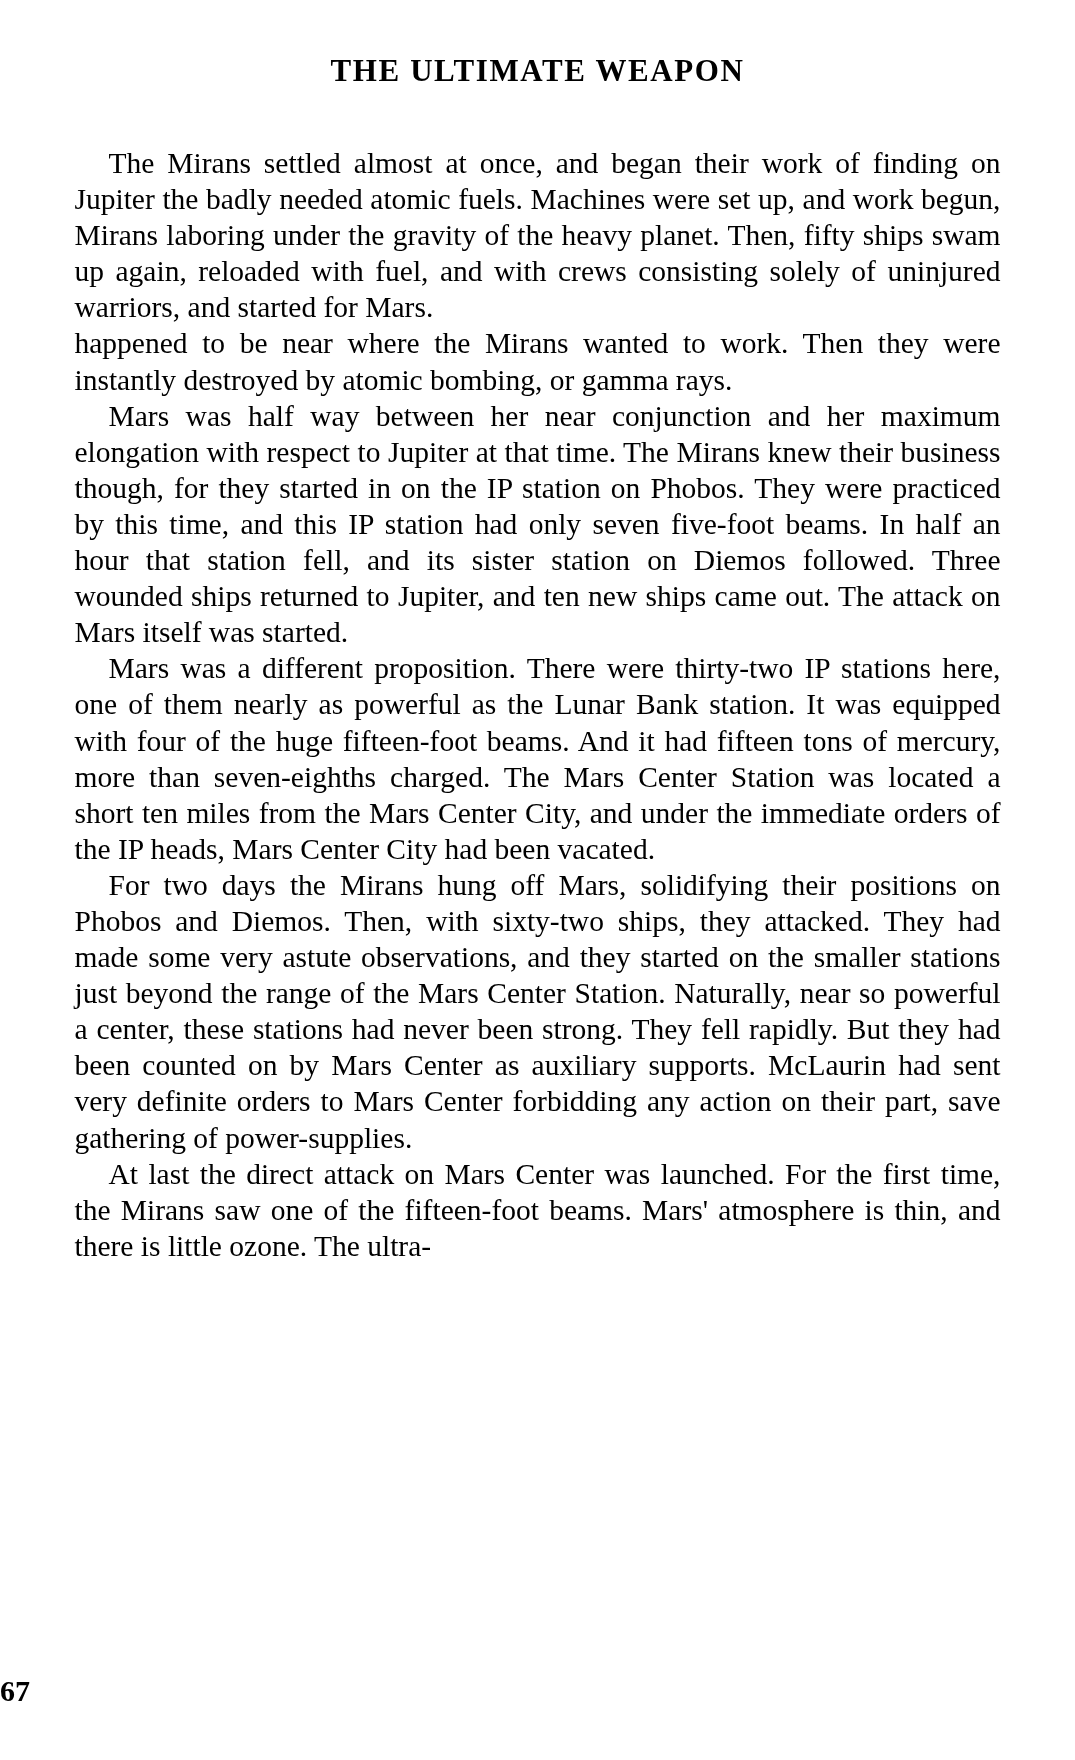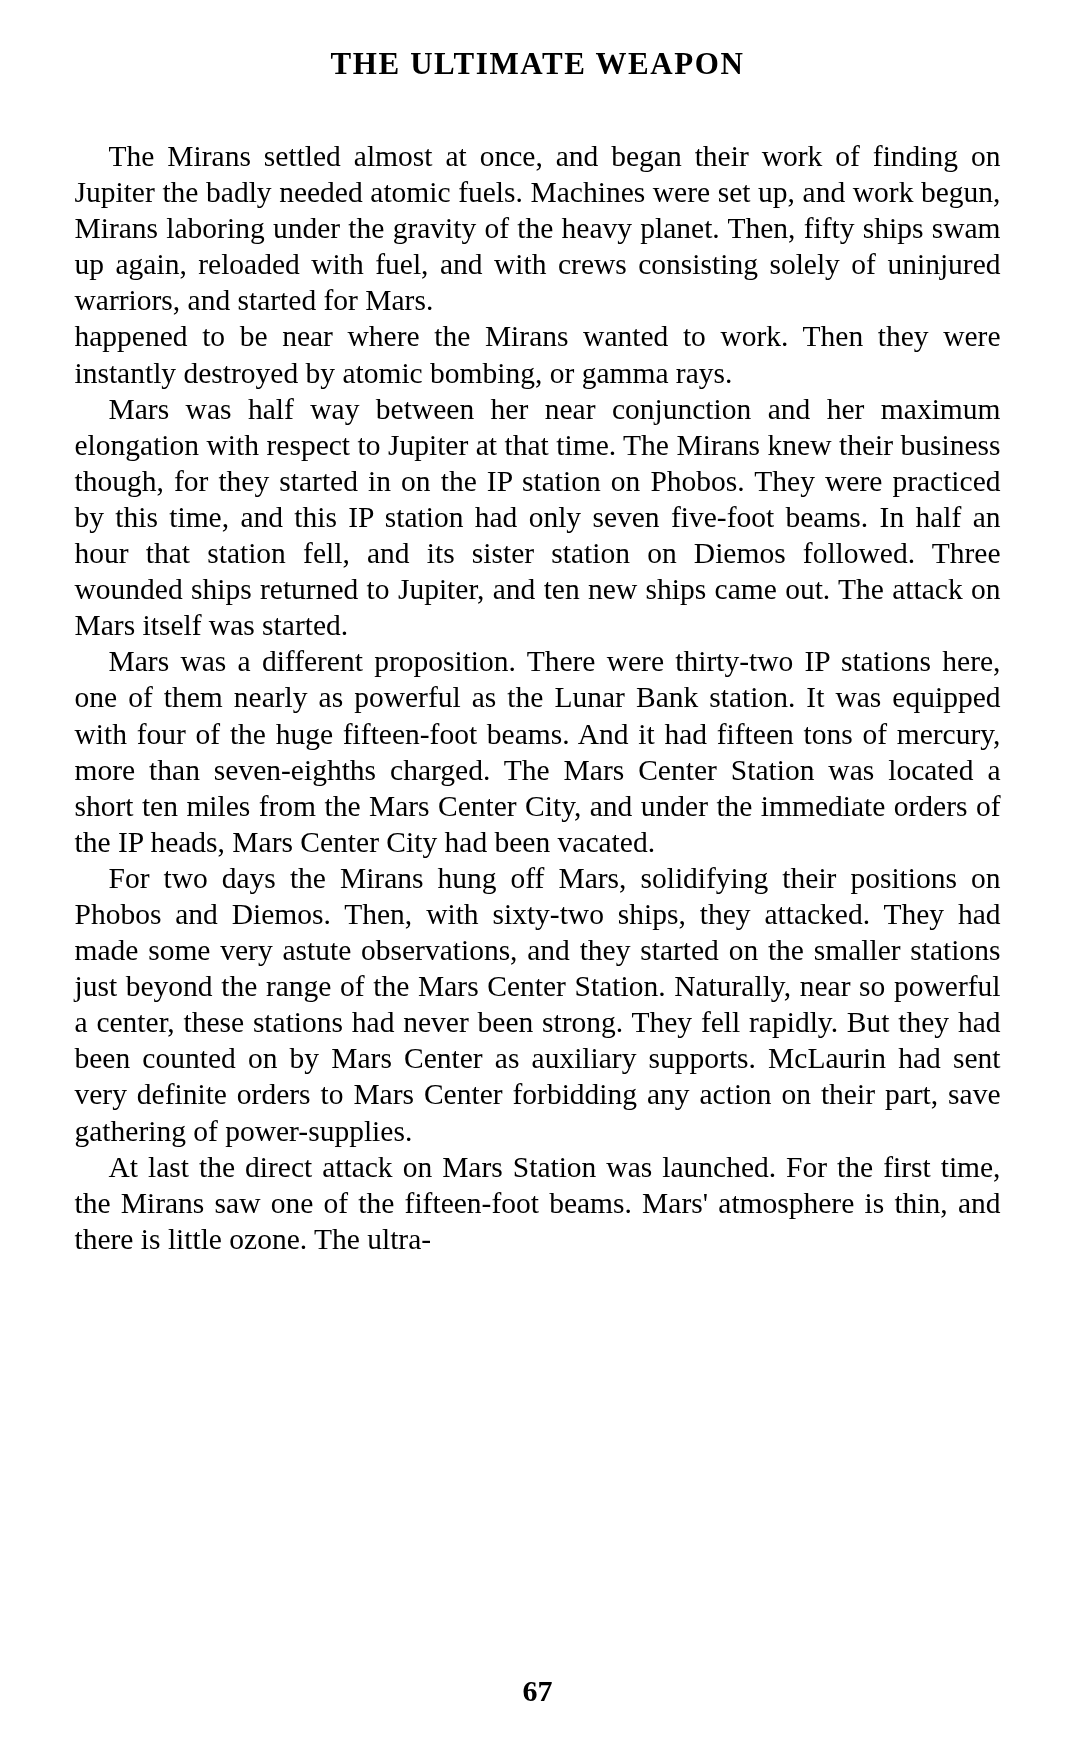--- a/index.html
+++ b/index.html
@@ -12,21 +12,21 @@
     height: 1760px;
     font-family: "Liberation Serif", serif;
     color: #000000;
     -webkit-font-smoothing: antialiased;
   }
   .page {
     position: relative;
     width: 1075px;
     height: 1760px;
     box-sizing: border-box;
-    padding: 10px;
+    padding: 17px;
     overflow: hidden;
   }
   .running-head {
     text-align: center;
     font-size: 31px;
     letter-spacing: 1.6px;
     font-weight: 600;
     margin-top: 36px;
     margin-bottom: 0;
     font-family: "Liberation Serif", serif;
@@ -50,37 +50,36 @@
     text-indent: 34px;
   }
   p.para:last-of-type {
     text-align: justify;
   }
   .folio {
     position: absolute;
     left: 0;
     right: 0;
     bottom: 52px;
-    text-align: center;
     font-size: 30px;
     font-weight: 600;
     font-family: "Liberation Serif", serif;
   }
 </style>
 </head>
 <body>
 
 <div class="page">
 
   <div class="running-head">THE ULTIMATE WEAPON</div>
 
   <div class="body-col">
     <p class="para indent">The Mirans settled almost at once, and began their work of finding on Jupiter the badly needed atomic fuels. Machines were set up, and work begun, Mirans laboring under the gravity of the heavy planet. Then, fifty ships swam up again, reloaded with fuel, and with crews consisting solely of uninjured warriors, and started for Mars.</p>
     <p class="para">happened to be near where the Mirans wanted to work. Then they were instantly destroyed by atomic bombing, or gamma rays.</p>
     <p class="para indent">Mars was half way between her near conjunction and her maximum elongation with respect to Jupiter at that time. The Mirans knew their business though, for they started in on the IP station on Phobos. They were practiced by this time, and this IP station had only seven five-foot beams. In half an hour that station fell, and its sister station on Diemos followed. Three wounded ships returned to Jupiter, and ten new ships came out. The attack on Mars itself was started.</p>
     <p class="para indent">Mars was a different proposition. There were thirty-two IP stations here, one of them nearly as powerful as the Lunar Bank station. It was equipped with four of the huge fifteen-foot beams. And it had fifteen tons of mercury, more than seven-eighths charged. The Mars Center Station was located a short ten miles from the Mars Center City, and under the immediate orders of the IP heads, Mars Center City had been vacated.</p>
     <p class="para indent">For two days the Mirans hung off Mars, solidifying their positions on Phobos and Diemos. Then, with sixty-two ships, they attacked. They had made some very astute observations, and they started on the smaller stations just beyond the range of the Mars Center Station. Naturally, near so powerful a center, these stations had never been strong. They fell rapidly. But they had been counted on by Mars Center as auxiliary supports. McLaurin had sent very definite orders to Mars Center forbidding any action on their part, save gathering of power-supplies.</p>
-    <p class="para indent">At last the direct attack on Mars Station was launched. For the first time, the Mirans saw one of the fifteen-foot beams. Mars' atmosphere is thin, and there is little ozone. The ultra-</p>
+    <p class="para indent">At last the direct attack on Mars Center was launched. For the first time, the Mirans saw one of the fifteen-foot beams. Mars' atmosphere is thin, and there is little ozone. The ultra-</p>
   </div>
 
   <div class="folio">67</div>
 
 </div>
 
 </body></html>

